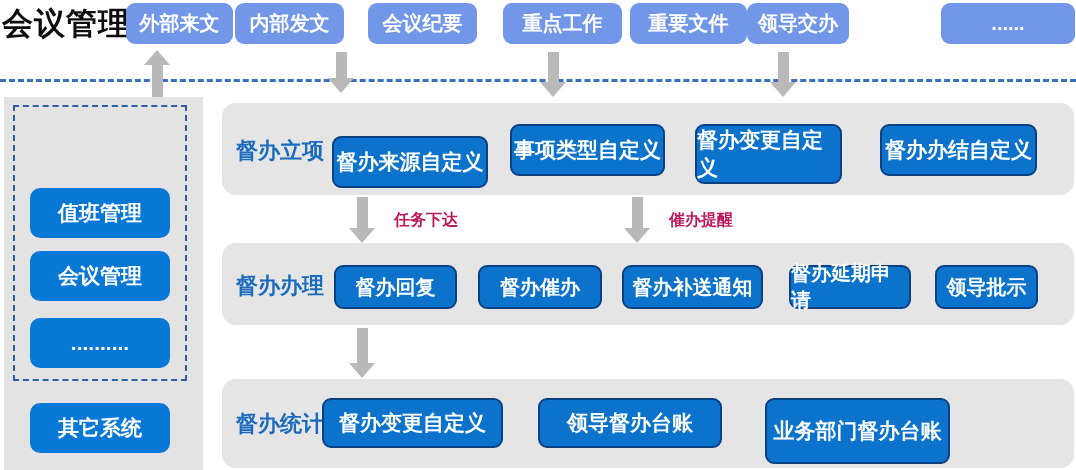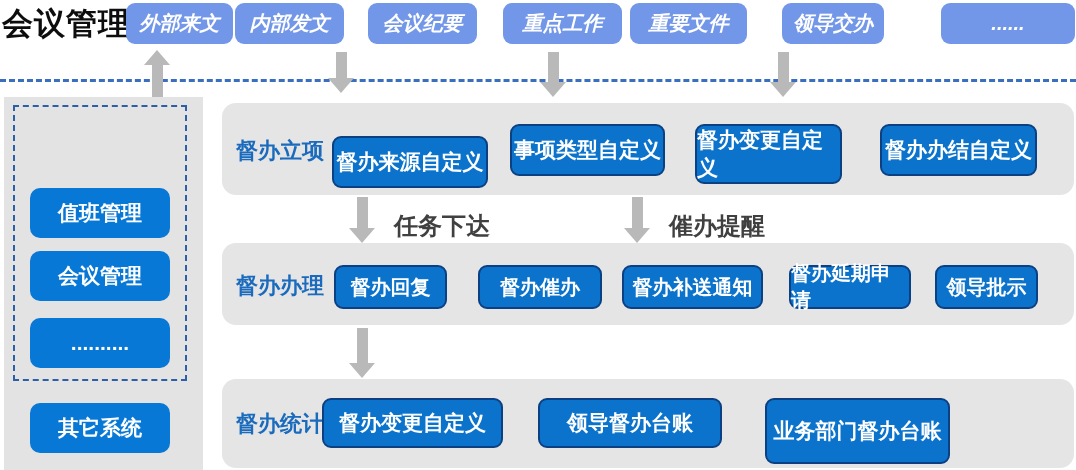--- a/index.html
+++ b/index.html
@@ -2,55 +2,55 @@
 <html><head>
 <meta charset="utf-8">
 <style>
   html,body{margin:0;padding:0;background:#ffffff;}
   body{width:1076px;height:470px;font-family:"Liberation Sans","DejaVu Sans",sans-serif;}
   .canvas{position:relative;width:1076px;height:470px;background:#ffffff;overflow:hidden;}
 
   .title{position:absolute;left:2px;top:3px;font-size:31px;font-weight:bold;color:#0d0d0d;letter-spacing:1px;}
 
   .src-btn{position:absolute;top:3px;height:41px;background:#7397e8;border-radius:9px;
-           color:#ffffff;font-size:20px;font-weight:bold;display:flex;align-items:center;justify-content:center;cursor:pointer;font-style:italic;}
+           color:#ffffff;font-size:20px;font-weight:bold;display:flex;align-items:center;justify-content:center;cursor:pointer;}
 
   .dashline{position:absolute;left:0;top:79px;width:1076px;height:0;border-top:3px dashed #3a6fc0;}
 
   .sidebar{position:absolute;left:4px;top:97px;width:199px;height:373px;background:#e4e3e3;}
   .dashed-box{position:absolute;left:13px;top:105px;width:170px;height:272px;border:2px dashed #2d5fa9;}
   .solid-btn{position:absolute;left:30px;width:140px;height:50px;background:#0878d6;border-radius:10px;
              color:#ffffff;font-size:21px;font-weight:bold;display:flex;align-items:center;justify-content:center;cursor:pointer;}
 
   .panel{position:absolute;left:222px;width:852px;background:#e6e5e5;border-radius:14px;}
   .sec-label{position:absolute;font-size:22px;font-weight:bold;color:#1a6bbd;white-space:nowrap;}
 
   .dark-btn{position:absolute;background:#0b73cb;border:2px solid #0b4183;border-radius:9px;box-sizing:border-box;
             color:#ffffff;font-weight:bold;display:flex;align-items:center;justify-content:center;cursor:pointer;}
   .fs21{font-size:21px;} .fs20{font-size:20px;}
 
-  .flow-label{position:absolute;font-size:24px;font-weight:bold;color:#404040;white-space:nowrap;}
+  .flow-label{position:absolute;font-size:16px;font-weight:bold;color:#be185d;white-space:nowrap;}
 
   .arrow{position:absolute;width:26px;display:flex;flex-direction:column;align-items:center;}
   .arrow .tail{width:11px;flex:1;background:#b9b9b9;}
   .arrow .head-down{width:0;height:0;border-left:13px solid transparent;border-right:13px solid transparent;border-top:15px solid #b9b9b9;}
   .arrow .head-up{width:0;height:0;border-left:13px solid transparent;border-right:13px solid transparent;border-bottom:15px solid #b9b9b9;}
 </style>
 </head>
 <body>
 
 <div class="canvas">
 
   <div class="title">会议管理</div>
   <div class="src-btn" style="left:126px;width:107px;">外部来文</div>
   <div class="src-btn" style="left:235px;width:109px;">内部发文</div>
   <div class="src-btn" style="left:368px;width:109px;">会议纪要</div>
   <div class="src-btn" style="left:503px;width:119px;">重点工作</div>
   <div class="src-btn" style="left:630px;width:117px;">重要文件</div>
-  <div class="src-btn" style="left:782px;width:102px;">领导交办</div>
+  <div class="src-btn" style="left:747px;width:102px;">领导交办</div>
   <div class="src-btn" style="left:941px;width:134px;">......</div>
 
   <div class="dashline"></div>
 
   <div class="arrow" style="left:144px;top:50px;height:48px;">
     <div class="head-up"></div>
       <div class="tail"></div>
   </div>
   <div class="arrow" style="left:328px;top:52px;height:41px;">
     <div class="tail"></div>
@@ -86,21 +86,21 @@
   </div>
   <div class="flow-label" style="left:394px;top:210px;">任务下达</div>
   <div class="arrow" style="left:624px;top:197px;height:46px;">
     <div class="tail"></div>
       <div class="head-down"></div>
   </div>
   <div class="flow-label" style="left:669px;top:210px;">催办提醒</div>
 
   <div class="panel" style="top:243px;height:82px;"></div>
   <div class="sec-label" style="left:236px;top:271px;">督办办理</div>
-  <div class="dark-btn fs20" style="left:334px;top:265px;width:113px;height:44px;">督办回复</div>
+  <div class="dark-btn fs20" style="left:334px;top:265px;width:123px;height:44px;">督办回复</div>
   <div class="dark-btn fs20" style="left:478px;top:265px;width:124px;height:44px;">督办催办</div>
   <div class="dark-btn fs20" style="left:622px;top:265px;width:141px;height:44px;">督办补送通知</div>
   <div class="dark-btn fs20" style="left:789px;top:265px;width:122px;height:44px;">督办延期申请</div>
   <div class="dark-btn fs20" style="left:935px;top:265px;width:103px;height:44px;">领导批示</div>
 
   <div class="arrow" style="left:349px;top:328px;height:50px;">
     <div class="tail"></div>
       <div class="head-down"></div>
   </div>
 

